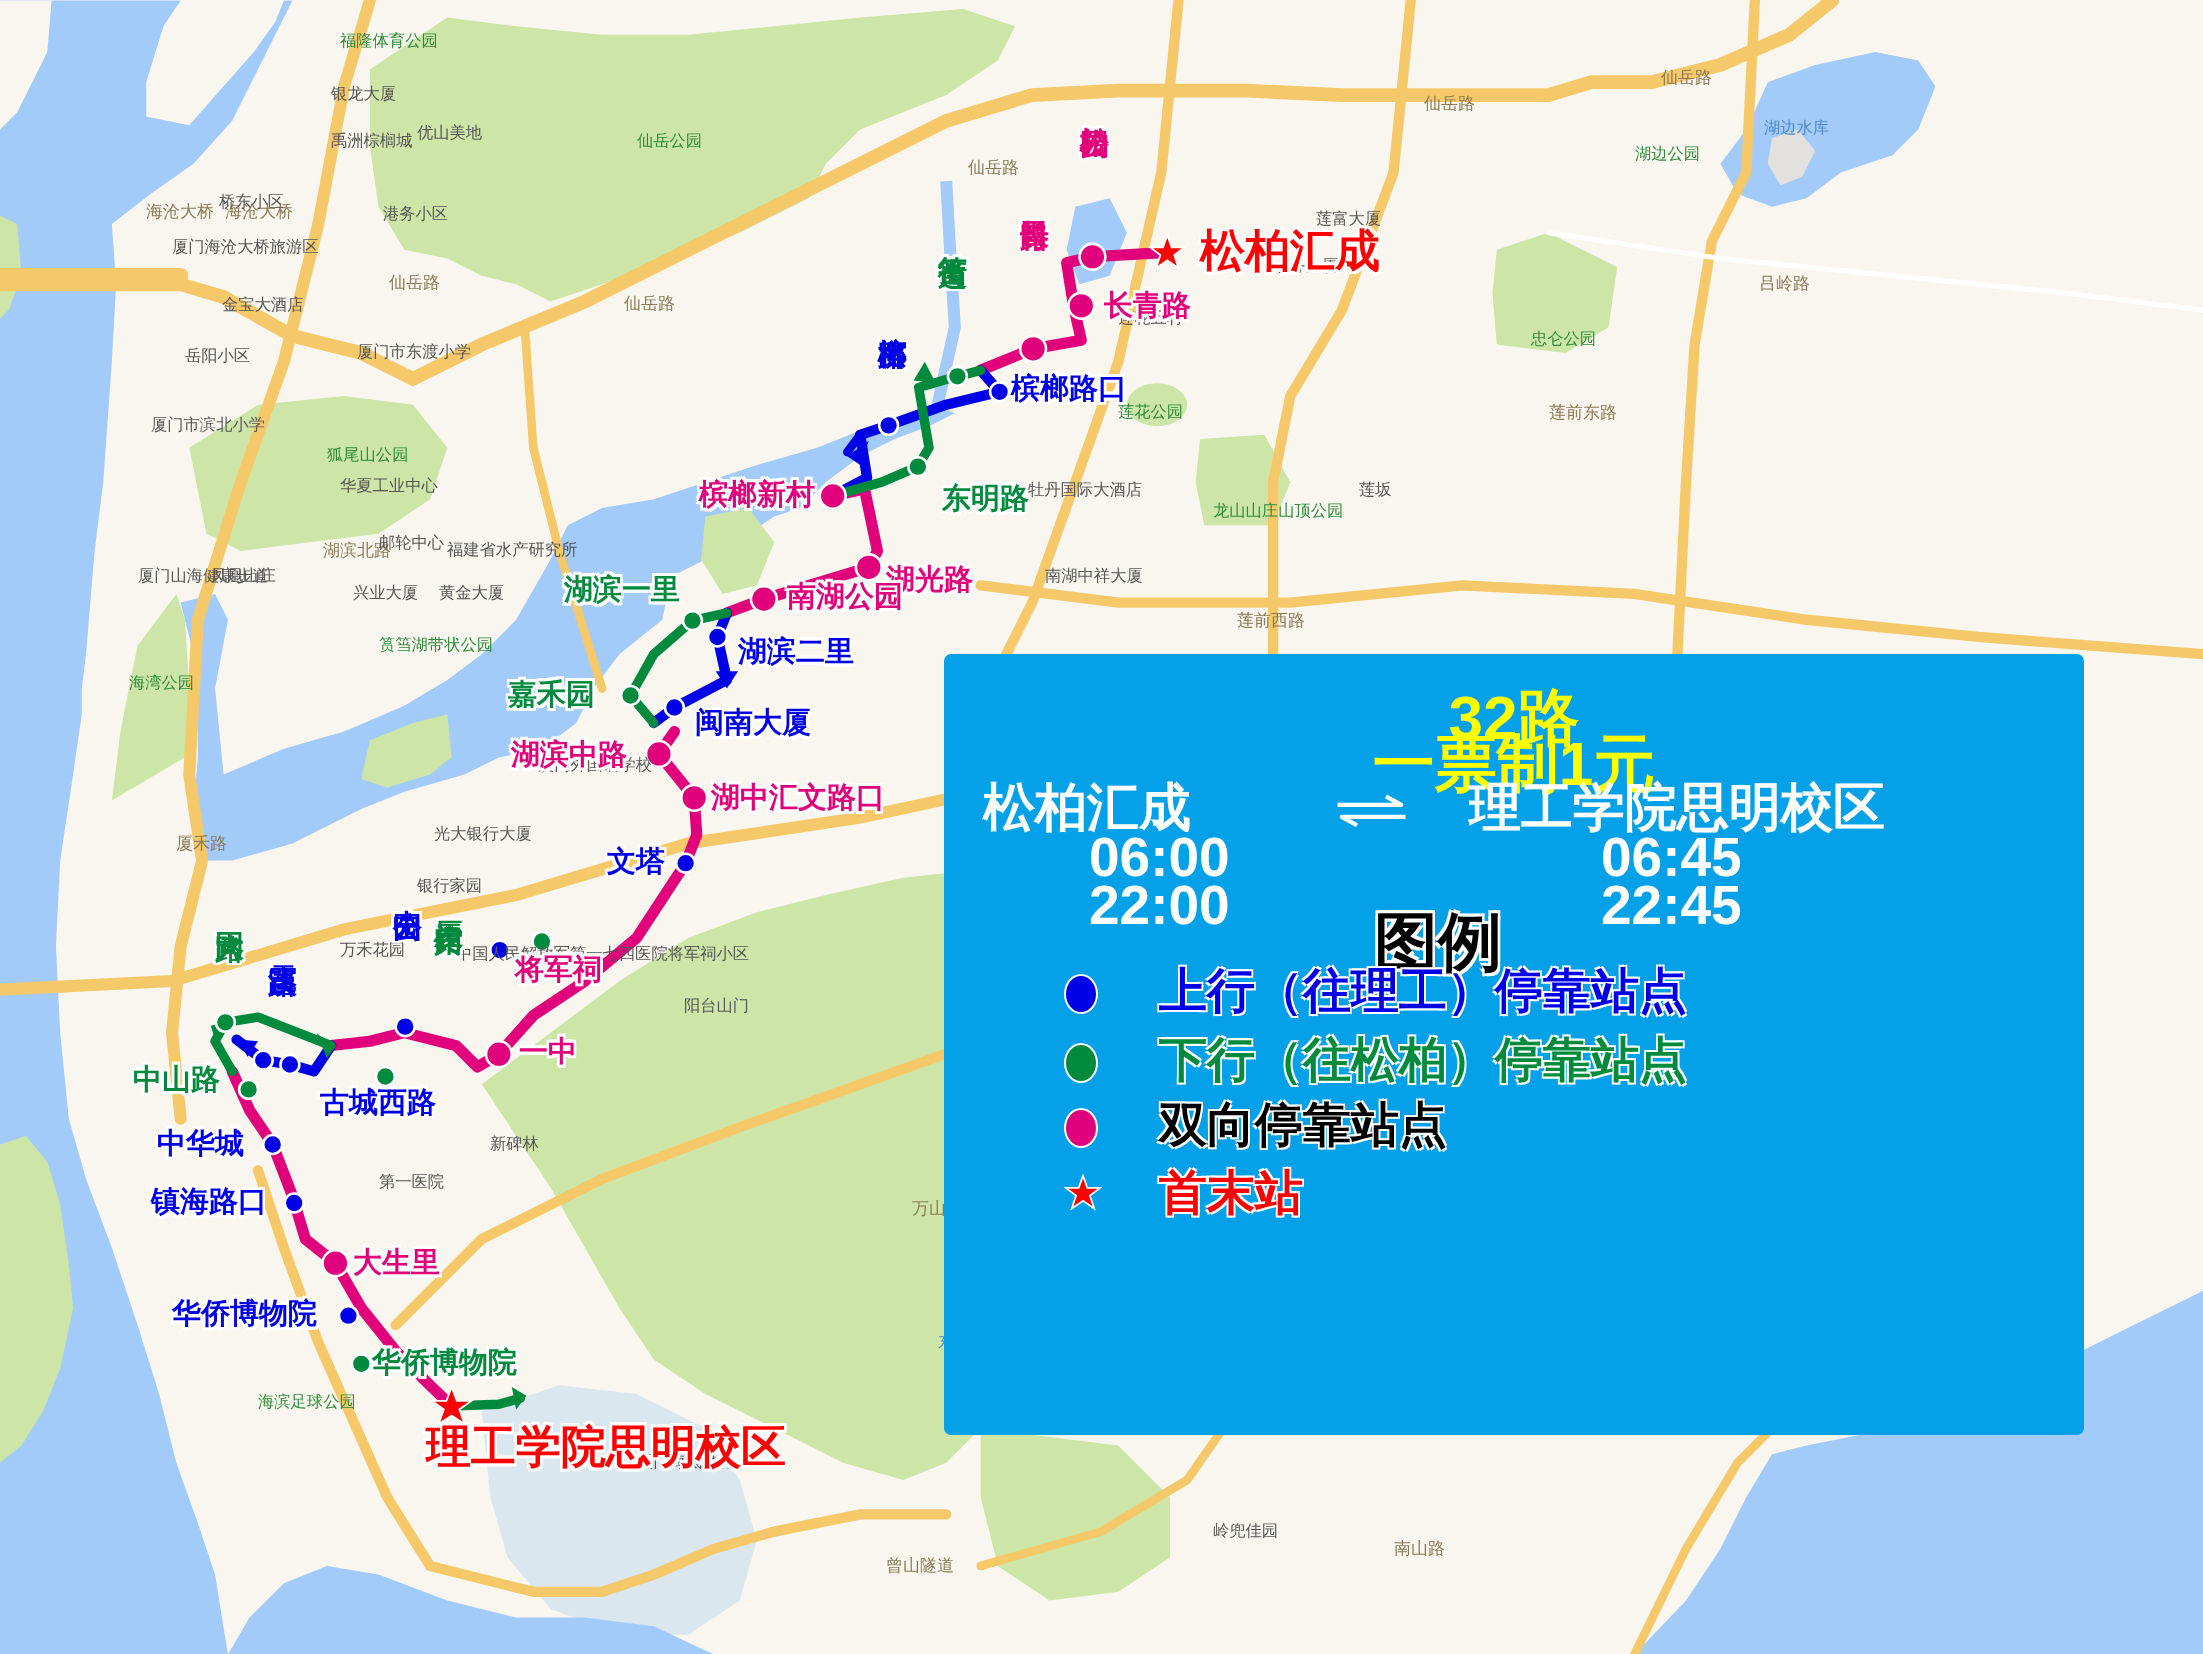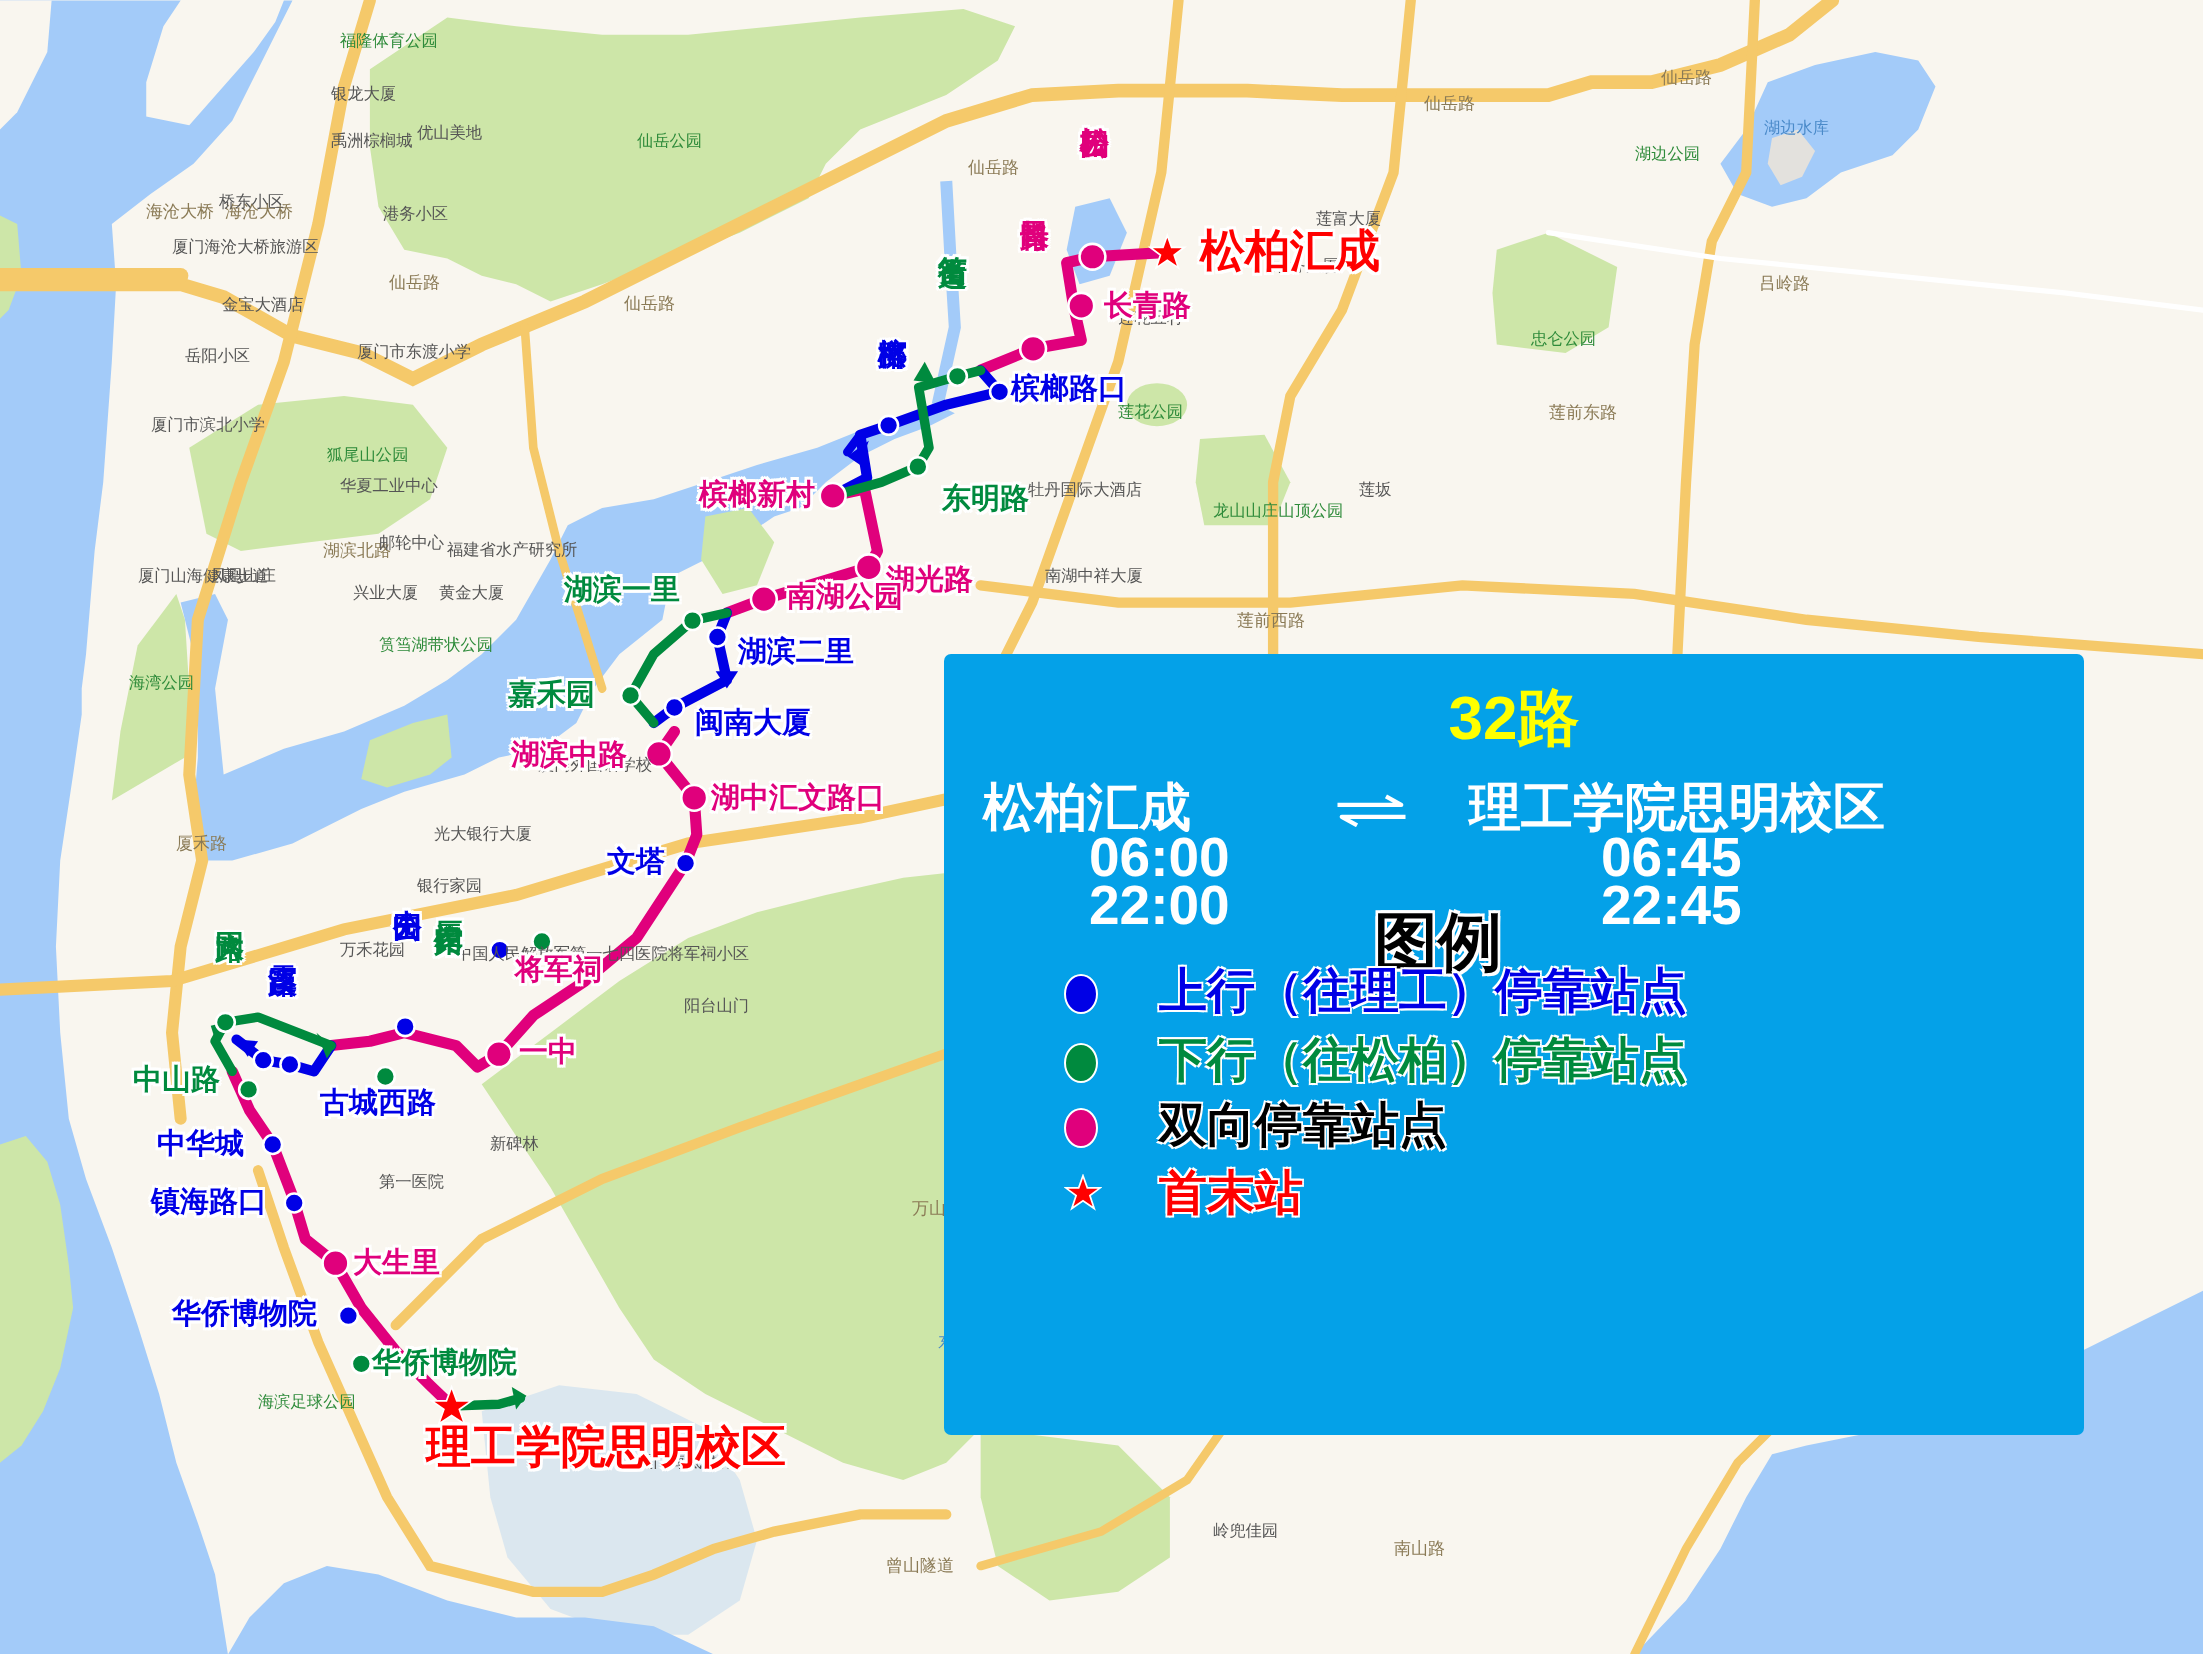--- a/index.html
+++ b/index.html
@@ -256,20 +256,21 @@
   <span class="stop up" style="left:157px;top:1129px">中华城</span>
   <span class="stop up" style="left:151px;top:1187px">镇海路口</span>
   <span class="stop both" style="left:353px;top:1248px">大生里</span>
   <span class="stop up" style="left:172px;top:1299px">华侨博物院</span>
   <span class="stop down" style="left:372px;top:1348px">华侨博物院</span>
   <span class="stop term" style="left:426px;top:1424px">理工学院思明校区</span>
 </div>
 
 <div id="panel">
   <div class="p-title" style="top:33px">32路</div>
+  <div class="p-title" style="top:79px">一票制1元</div>
 
   <div class="p-white" style="left:39px;top:127px;font-size:52px">松柏汇成</div>
   <div style="position:absolute;left:389px;top:139px;width:77px;height:34px;">
     <svg width="77" height="34" viewBox="0 0 90 40">
       <path d="M5,14 L80,14 L62,4" fill="none" stroke="#fff" stroke-width="5" stroke-linejoin="round"></path>
       <path d="M85,28 L10,28 L28,38" fill="none" stroke="#fff" stroke-width="5" stroke-linejoin="round"></path>
     </svg>
   </div>
   <div class="p-white" style="left:525px;top:127px;font-size:52px">理工学院思明校区</div>
 

